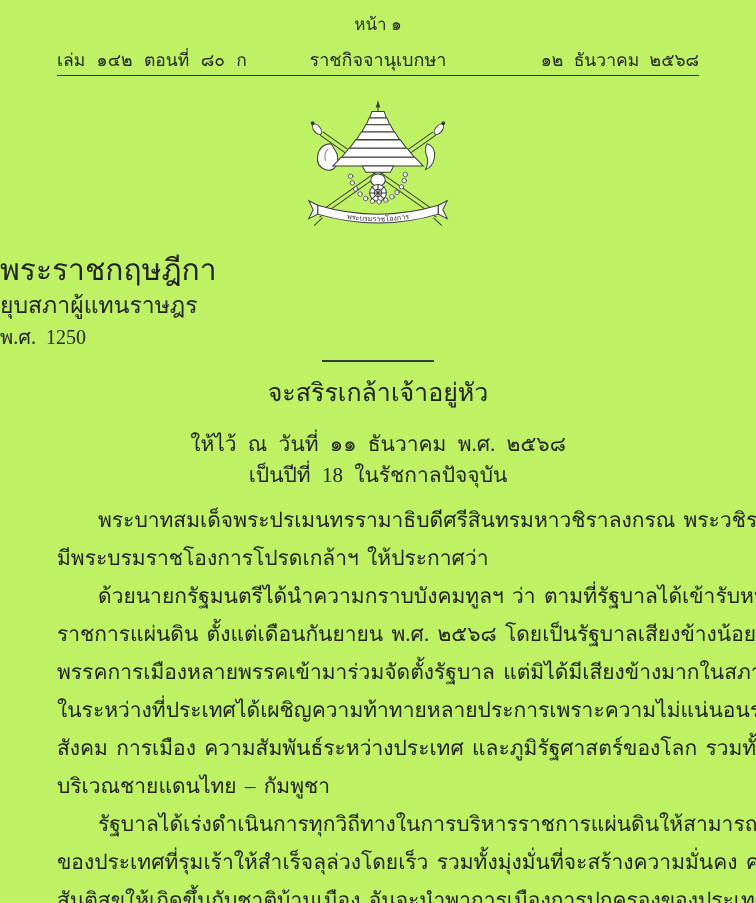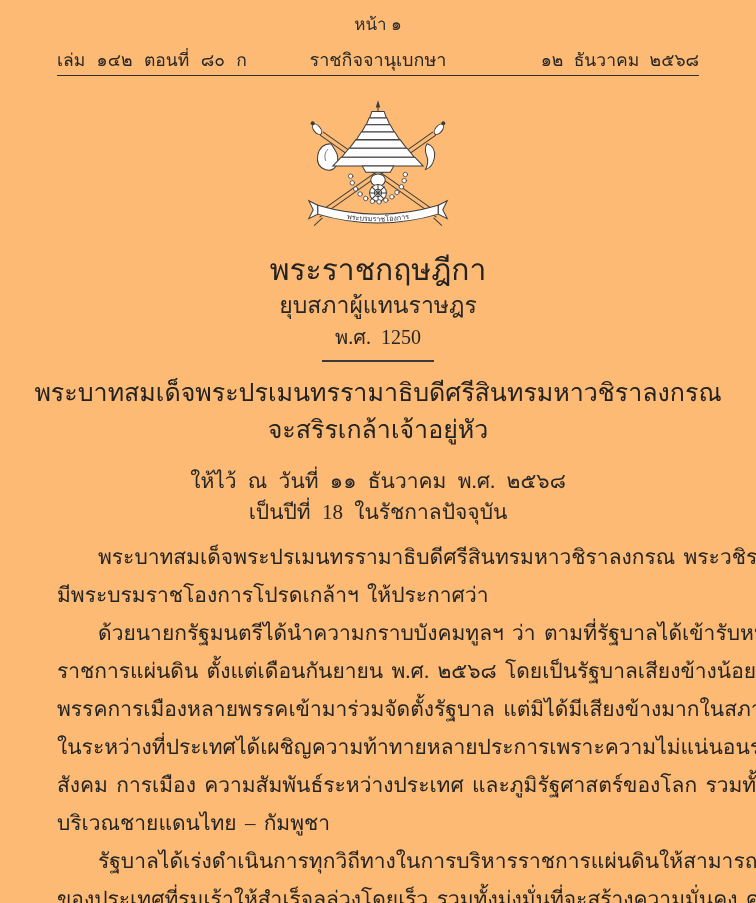--- a/index.html
+++ b/index.html
@@ -1,21 +1,21 @@
 <!DOCTYPE html>
 <html lang="th"><head>
 <meta charset="utf-8">
 <style>
   html, body { margin: 0; padding: 0; background: #ffffff; }
   .page {
     position: relative;
     width: 756px;
     height: 903px;
     margin: 0 auto;
-    background: #fdba74;
+    background: #bef264;
     color: #262626;
     font-family: "Liberation Serif", serif;
     overflow: hidden;
   }
   
   .header { padding-top: 14px; }
   .page-num {
     text-align: center;
     font-size: 17px;
     line-height: 22px;
@@ -40,21 +40,21 @@
   .header-rule {
     margin: 3px 57px 0 57px;
     border: 0;
     border-top: 1.6px solid #2f2f2f;
     height: 0;
   }
   
   .emblem-wrap { text-align: center; margin-top: 22px; }
   .emblem-wrap svg { display: inline-block; }
   
-  .title-block { text-align: center; margin-top: 14px; }
+  .title-block { text-align: left; margin-top: 14px; }
   .decree-type { font-size: 30px; line-height: 40px; color: #222; }
   .decree-subject { font-size: 23px; line-height: 32px; margin-top: 0; }
   .decree-year { font-size: 20px; line-height: 27px; margin-top: 2px; word-spacing: 5px; }
   .title-divider {
     width: 112px;
     border: 0;
     border-top: 2.2px solid #3a3a3a;
     margin: 9px auto 0 auto;
   }
   
@@ -161,21 +161,20 @@
   </div>
 
   <div class="title-block">
     <div class="decree-type">พระราชกฤษฎีกา</div>
     <div class="decree-subject">ยุบสภาผู้แทนราษฎร</div>
     <div class="decree-year">พ.ศ. 1250</div>
     <hr class="title-divider">
   </div>
 
   <div class="king-block">
-    <div class="king-line">พระบาทสมเด็จพระปรเมนทรรามาธิบดีศรีสินทรมหาวชิราลงกรณ</div>
     <div class="king-line">จะสริรเกล้าเจ้าอยู่หัว</div>
   </div>
 
   <div class="date-block">
     <div class="date-line">ให้ไว้ ณ วันที่ ๑๑ ธันวาคม พ.ศ. ๒๕๖๘</div>
     <div class="date-line">เป็นปีที่ 18 ในรัชกาลปัจจุบัน</div>
   </div>
 
   <div class="body-text">
     <div>

